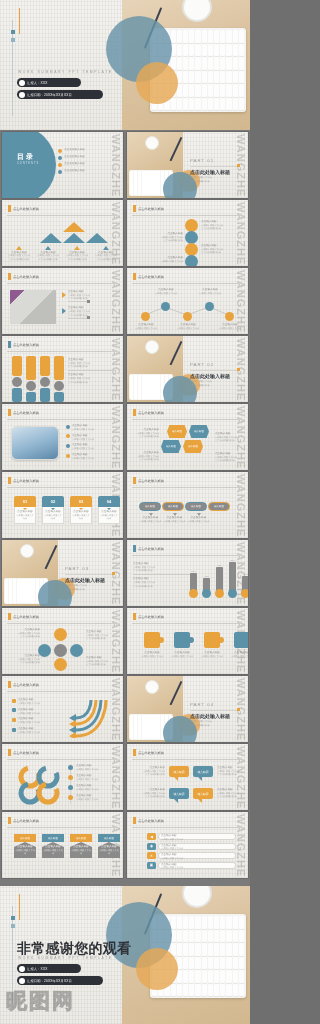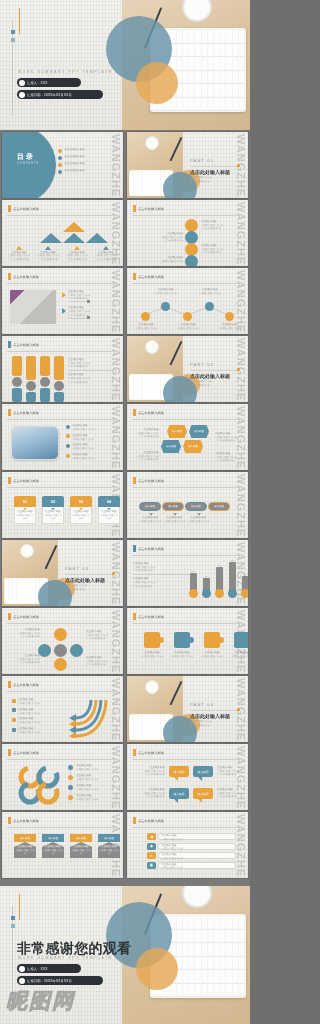--- a/index.html
+++ b/index.html
@@ -136,21 +136,21 @@
 
   .icrow { display:flex; align-items:center; gap:2px; margin-bottom:2.5px; }
   .icrow .ic { width:9px; height:7px; border-radius:1.5px; color:#fff; font-size:3.5px;
     display:flex; align-items:center; justify-content:center; flex:0 0 auto; }
   .icrow .bar2 { flex:1; height:7px; border:1px solid #d8d6d1; border-radius:3px; background:#fbfbf9; padding-left:2px; }
 
   .chev { width:0;height:0;border-top:3px solid transparent;border-bottom:3px solid transparent; }
 
   
   .wmband {
-    position:absolute; left:0; bottom:0; width:237px; height:40px; overflow:hidden; pointer-events:none;font-style:italic;
+    position:absolute; left:0; bottom:0; width:237px; height:40px; overflow:hidden; pointer-events:none;
   }
   .wmband .cn {
     position:absolute; left:6px; top:3px; font-size:21px; font-weight:bold;
     color:rgba(255,255,255,.0); -webkit-text-stroke:1px rgba(90,90,90,.45); letter-spacing:2px;
   }
   .wmband .id {
     position:absolute; left:14px; top:8px; font-size:12.5px; color:rgba(255,255,255,.92);
     letter-spacing:-.2px; text-shadow:0 0 2px rgba(0,0,0,.25); white-space:nowrap;
   }
   .wmband .site {

